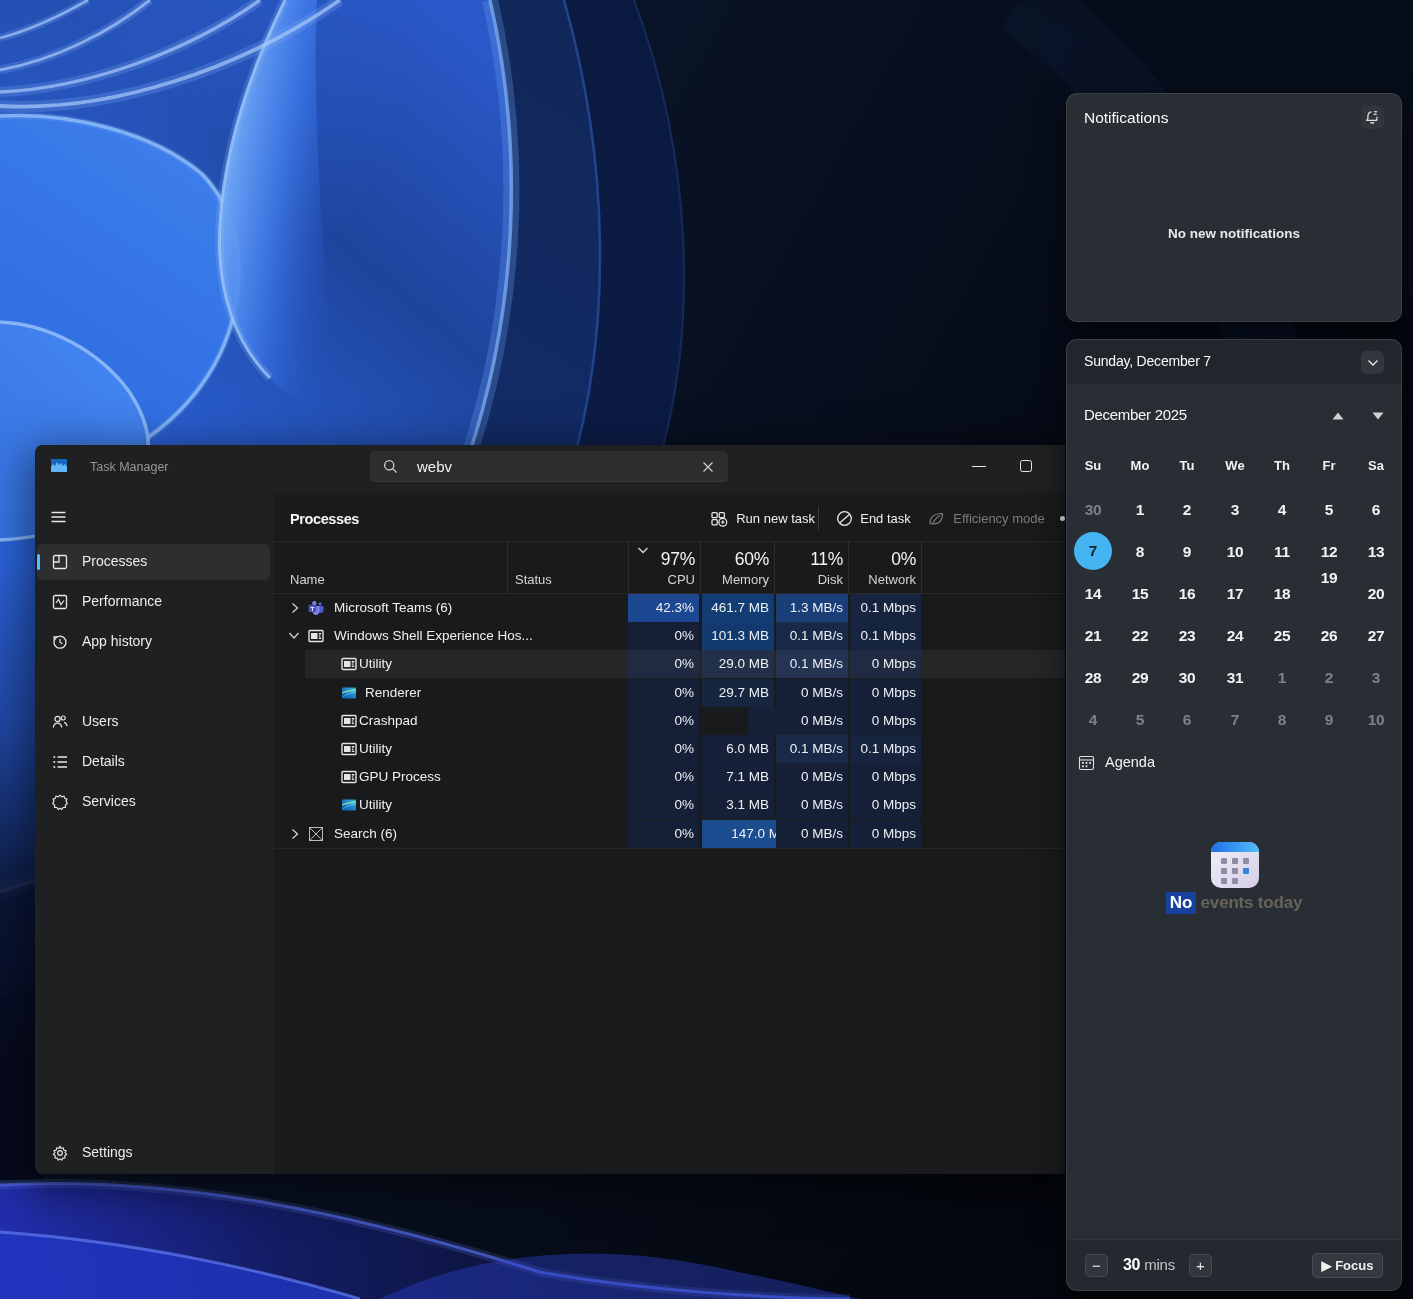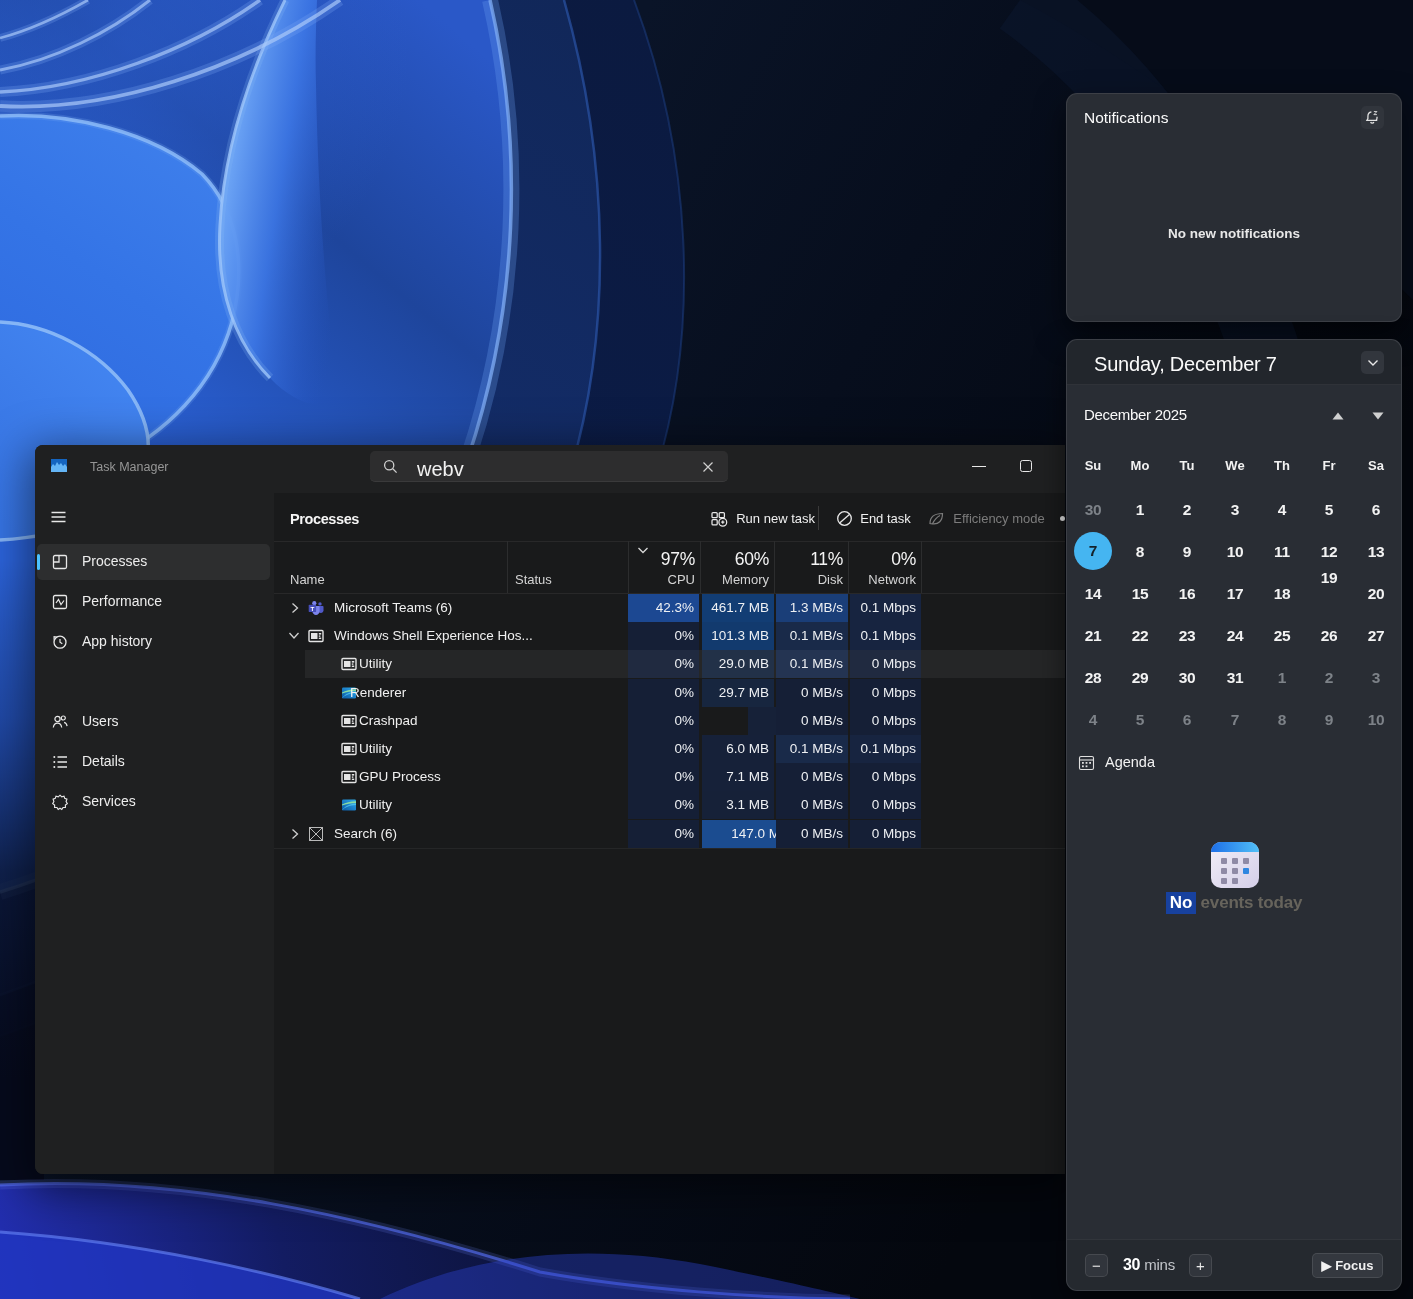--- a/index.html
+++ b/index.html
@@ -10,21 +10,21 @@
 
   #tm { position:absolute; left:35px; top:445px; width:1030px; height:729px;
         background:#1f2021; border-radius:8px 0 0 8px; overflow:hidden;
         box-shadow:0 10px 44px 6px rgba(0,0,0,.5); }
   #tm .titlebar { position:absolute; left:0; top:0; width:100%; height:48px; background:#1f2021; }
   #tm .appicon { position:absolute; left:16px; top:14px; width:16px; height:13px; }
   #tm .apptitle { position:absolute; left:55px; top:15px; font-size:12.5px; color:#969696; }
   #tm .search { position:absolute; left:335px; top:6px; width:358px; height:31px;
         background:#2d2d2e; border-radius:5px; border-bottom:1px solid #3a3a3b; }
   #tm .search .mag { position:absolute; left:13px; top:8px; }
-  #tm .search .q { position:absolute; left:47px; top:7px; font-size:20px; color:#f1f1f1; }
+  #tm .search .q { position:absolute; left:47px; top:7px; font-size:15px; color:#f1f1f1; }
   #tm .search .clr { position:absolute; right:12px; top:8px; width:16px; height:16px; color:#cfcfcf; }
   .capbtn { position:absolute; top:0; width:46px; height:42px; }
   #sidebar { position:absolute; left:0; top:48px; width:239px; height:681px; background:#1f2021; }
   .navitem { position:absolute; left:2px; width:233px; height:36px; border-radius:5px; }
   .navitem .nicon { position:absolute; left:14px; top:9px; width:18px; height:18px; }
   .navitem .nlabel { position:absolute; left:45px; top:9px; font-size:14px; color:#ededed; }
   .navitem.sel { background:#2d2e2f; }
   .navitem.sel::before { content:""; position:absolute; left:0; top:10px; width:3px; height:16px;
         border-radius:2px; background:#4cc2ff; }
   #content { position:absolute; left:239px; top:48px; width:791px; height:681px; background:#191a1b; }
@@ -47,21 +47,21 @@
         box-shadow:0 12px 30px rgba(0,0,0,.55); }
   #notif { top:93px; height:229px; }
   #notif .title { position:absolute; left:17px; top:15px; font-size:15.5px; color:#fbfbfb; }
   #notif .zz { position:absolute; right:17px; top:12px; width:23px; height:23px; border-radius:5px;
         background:#31353c; }
   #notif .empty { position:absolute; left:0; top:132px; width:100%; text-align:center;
         font-size:13.5px; font-weight:bold; color:#e8e8e8; }
   #cal { top:339px; height:952px; }
   #cal .datebar { position:absolute; left:0; top:0; width:100%; height:45px;
         border-bottom:1px solid rgba(255,255,255,.06); background:#22262c; border-radius:11px 11px 0 0; }
-  #cal .datebar .d { position:absolute; left:27px; top:13px; font-size:20px; color:#fafafa; letter-spacing:-0.2px; }
+  #cal .datebar .d { position:absolute; left:17px; top:13px; font-size:14px; color:#fafafa; letter-spacing:-0.2px; }
   #cal .datebar .chevbtn { position:absolute; right:17px; top:11px; width:23px; height:23px;
         border-radius:5px; background:#32363d; }
   #cal .month { position:absolute; left:17px; top:66px; font-size:15px; font-weight:normal; color:#fafafa; letter-spacing:-0.3px; }
   .dh { position:absolute; width:40px; text-align:center; font-size:13px; font-weight:bold; color:#f2f2f2; }
   .dd { position:absolute; width:40px; text-align:center; font-size:15.5px; font-weight:bold; color:#f3f3f3; letter-spacing:-0.3px; }
   .dd.dim { color:#7d8288; }
   .agendarow { position:absolute; left:0; top:414px; width:100%; height:400px; }
   #cal .btmbar { position:absolute; left:0; bottom:0; width:100%; height:51px;
         border-top:1px solid rgba(255,255,255,.06); background:#25292f; border-radius:0 0 11px 11px; }
   .pmbtn { position:absolute; top:14px; width:23px; height:23px; border-radius:5px;
@@ -227,20 +227,27 @@
             <circle cx="2.8" cy="14" r="1" fill="#e8e8e8"></circle>
           </svg>
           <div class="nlabel">Details</div>
         </div>
 <div class="navitem" style="top:291px">
           <svg class="nicon" viewBox="0 0 17 18">
             <path d="M8.5 2.2 L10.2 3.8 L12.5 3.2 L13.2 5.4 L15.4 6.2 L14.6 8.5 L15.8 10.6 L13.9 12 L13.9 14.4 L11.6 14.5 L10.3 16.4 L8.5 15.2 L6.7 16.4 L5.4 14.5 L3.1 14.4 L3.1 12 L1.2 10.6 L2.4 8.5 L1.6 6.2 L3.8 5.4 L4.5 3.2 L6.8 3.8 Z" fill="none" stroke="#e8e8e8" stroke-width="1.15"></path>
           </svg>
           <div class="nlabel">Services</div>
         </div>
+<div class="navitem" style="top:642px">
+          <svg class="nicon" viewBox="0 0 17 18">
+            <circle cx="8.5" cy="9" r="2.3" fill="none" stroke="#e8e8e8" stroke-width="1.2"></circle>
+            <path d="M8.5 2.4 L9.6 4.3 L11.8 3.8 L12.3 6 L14.5 6.6 L13.6 8.7 L15.1 10.4 L13.2 11.7 L13.5 14 L11.2 14.1 L10.3 16.2 L8.5 14.9 L6.7 16.2 L5.8 14.1 L3.5 14 L3.8 11.7 L1.9 10.4 L3.4 8.7 L2.5 6.6 L4.7 6 L5.2 3.8 L7.4 4.3 Z" fill="none" stroke="#e8e8e8" stroke-width="1.1"></path>
+          </svg>
+          <div class="nlabel">Settings</div>
+        </div>
     </div>
     <div id="content">
       <div class="pagetitle">Processes</div>
       <div id="toolbar">
 <div class="toolbtn" style="left:436px"><span style="vertical-align:middle"><svg width="19" height="17" viewBox="0 0 19 17" fill="none" stroke="#e8e8e8" stroke-width="1.25">
 <rect x="2" y="2.5" width="5.2" height="5.2" rx="1"></rect>
 <rect x="9.2" y="2.5" width="5.2" height="5.2" rx="1"></rect>
 <rect x="2" y="9.7" width="5.2" height="5.2" rx="1"></rect>
 <circle cx="12.8" cy="12.2" r="3.9"></circle>
 <path d="M12.8 10.6 V13.8 M11.2 12.2 H14.4"></path>
@@ -337,21 +344,21 @@
                 <linearGradient id="eg1" x1="0" y1="1" x2="1" y2="0">
 <stop offset="0" stop-color="#0b57a0"></stop>
                   <stop offset="0.55" stop-color="#1d86cf"></stop>
                   <stop offset="1" stop-color="#34aee6"></stop>
                 </linearGradient>
               </defs>
 <rect x="1" y="2.5" width="14" height="11" rx="1.2" fill="url(#eg1)"></rect>
 <path d="M1 8.6 C 5.5 6.8 10 5.9 15 5.9 L 15 4.2 C 9.5 4.3 4.5 5.7 1 7.4 Z" fill="#8fe0a0" opacity="0.95"></path>
 <path d="M1 13.5 C 3.5 10.4 8.5 8.3 15 8 L 15 6.6 C 8 7.2 3 9.9 1 13.5 Z" fill="#54c8f0" opacity="0.8"></path>
 </svg>
-            <div class="nm" style="left:76px">Renderer</div>
+            <div class="nm" style="left:91px">Renderer</div>
             <div class="cell" style="left:354px;width:71px;background:#151f36;">0%</div>
             <div class="cell" style="left:428px;width:72px;background:#17263f;">29.7 MB</div>
             <div class="cell" style="left:502px;width:72px;background:#151f36;">0 MB/s</div>
             <div class="cell" style="left:576px;width:71px;background:#151f36;">0 Mbps</div>
           </div>
 <div class="row" style="top:113px">
             <svg class="ric" style="left:67px" viewBox="0 0 16 16">
 <rect x="1" y="2.5" width="14" height="11" rx="1" fill="none" stroke="#e4e4e4" stroke-width="1.4"></rect>
 <rect x="3" y="5" width="6.5" height="6" fill="#e4e4e4"></rect>
 <rect x="10.8" y="5" width="2.4" height="1.6" fill="#e4e4e4"></rect>

